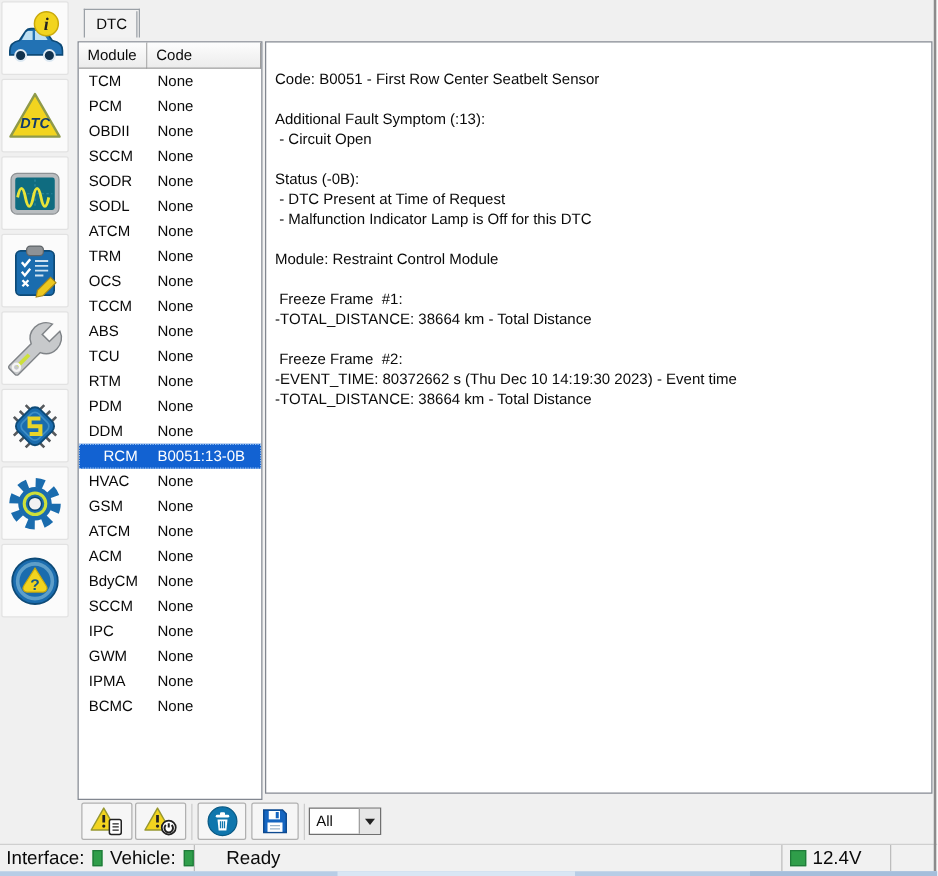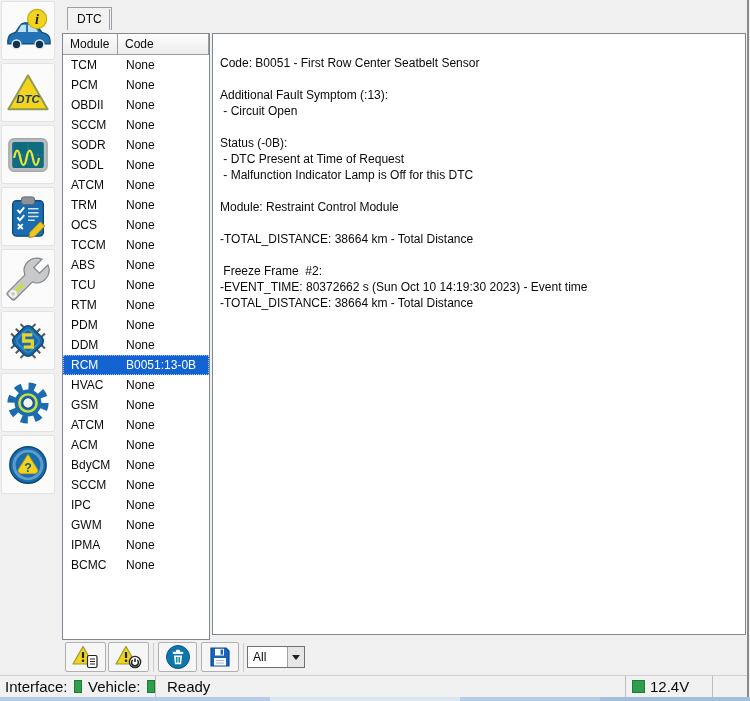--- a/index.html
+++ b/index.html
@@ -21,21 +21,21 @@
               border:1px solid #828790;box-sizing:border-box;overflow:hidden;}
   .list-header{display:flex;height:21px;}
   .hcell{background:linear-gradient(#fdfdfd,#ececec);border-right:1px solid #9c9c9c;
          border-bottom:1px solid #9c9c9c;box-sizing:border-box;font-size:12px;
          padding:3px 0 0 7px;}
   .hcell.module{width:55px;flex:none;}
   .hcell.code{flex:1;}
   .mrow{display:flex;height:20px;font-size:12px;align-items:center;cursor:default;}
   .cell-module{width:51px;padding-left:8px;flex:none;overflow:hidden;}
   .cell-code{padding-left:4px;}
-  .mrow.selected{background:var(--sel-blue);color:#fff;outline:1px dotted #9ec3ef;outline-offset:-1px;}
+  .mrow.selected{background:var(--sel-blue);color:#fff;outline:1px dotted #9ec3ef;outline-offset:-1px;text-align:center;}
   
   .detail-panel{position:absolute;left:212px;top:33px;width:534px;height:602px;background:#fff;
                 border:1px solid #828790;box-sizing:border-box;padding:21px 0 0 7px;overflow:hidden;}
   .dline{font-size:12px;line-height:16px;white-space:pre;}
   
   .toolbar{position:absolute;left:62px;top:642px;width:688px;height:32px;}
   .tbtn{position:absolute;top:0;height:30px;background:#f6f6f6;border:1px solid #b0b0b0;
         border-radius:2px;box-sizing:border-box;display:flex;align-items:center;justify-content:center;}
   .tb-sep{position:absolute;top:1px;height:29px;width:1px;background:#cccccc;}
   .dropdown{position:absolute;left:185px;top:4px;width:58px;height:22px;background:#fff;
@@ -43,21 +43,21 @@
   .dd-text{position:absolute;left:5px;top:3px;}
   .dd-btn{position:absolute;right:0;top:0;width:17px;height:100%;background:#e6e6e6;
           border-left:1px solid #a0a0a0;box-sizing:border-box;display:flex;align-items:center;justify-content:center;}
   .dd-arrow{width:0;height:0;border-left:4px solid transparent;border-right:4px solid transparent;
             border-top:5px solid #222;}
   
   .statusbar{position:absolute;left:0;top:675px;width:750px;height:22px;background:#f1f1f1;
              border-top:1px solid #cfcfcf;box-sizing:border-box;font-size:15px;}
   .sb-sec1{position:absolute;left:0;top:0;height:100%;width:156px;border-right:1px solid #bdbdbd;
            display:flex;align-items:center;gap:6px;padding-left:5px;box-sizing:border-box;}
-  .sb-sec2{position:absolute;left:157px;top:0;height:100%;display:flex;align-items:center;padding-left:10px;}
+  .sb-sec2{position:absolute;left:157px;top:0;height:100%;display:flex;align-items:center;padding-left:24px;}
   .sb-sec3{position:absolute;left:625px;top:0;height:100%;width:88px;border-left:1px solid #bdbdbd;
            border-right:1px solid #bdbdbd;display:flex;align-items:center;gap:5px;padding-left:6px;box-sizing:border-box;}
   .ind{width:13px;height:13px;background:var(--ind-green);border:1px solid #1f7a39;box-sizing:border-box;}
   
   .win-right-edge{position:absolute;right:1px;top:0;width:2px;height:697px;background:#8b8b8b;}
   .bottom-strip{position:absolute;left:0;top:697px;width:750px;height:4px;background:#b7cde6;}
   .bs-a{position:absolute;left:270px;top:0;width:190px;height:4px;background:#d9e6f4;}
   .bs-b{position:absolute;left:600px;top:0;width:150px;height:4px;background:#a5bedb;}
 </style>
 </head>
@@ -271,24 +271,25 @@
         <div class="dline">&nbsp;</div>
         <div class="dline">Additional Fault Symptom (:13):</div>
         <div class="dline"> - Circuit Open</div>
         <div class="dline">&nbsp;</div>
         <div class="dline">Status (-0B):</div>
         <div class="dline"> - DTC Present at Time of Request</div>
         <div class="dline"> - Malfunction Indicator Lamp is Off for this DTC</div>
         <div class="dline">&nbsp;</div>
         <div class="dline">Module: Restraint Control Module</div>
         <div class="dline">&nbsp;</div>
+        <div class="dline"> Freeze Frame  #1:</div>
         <div class="dline">-TOTAL_DISTANCE: 38664 km - Total Distance</div>
         <div class="dline">&nbsp;</div>
         <div class="dline"> Freeze Frame  #2:</div>
-        <div class="dline">-EVENT_TIME: 80372662 s (Sun Oct 10 14:19:30 2023) - Event time</div>
+        <div class="dline">-EVENT_TIME: 80372662 s (Thu Dec 10 14:19:30 2023) - Event time</div>
         <div class="dline">-TOTAL_DISTANCE: 38664 km - Total Distance</div>
       </div>
   </div>
 
   <div class="toolbar">
     <div class="tbtn" style="left:3px;width:41px;">
       <svg width="30" height="26" viewBox="0 0 30 26">
         <path d="M12 2.5 22 20H2Z" fill="#f2d41f" stroke="#98982f" stroke-width="1.2" stroke-linejoin="round"></path>
         <path d="M12 8v6" stroke="#222" stroke-width="2.2"></path>
           <circle cx="12" cy="16.8" r="1.3" fill="#222"></circle>

